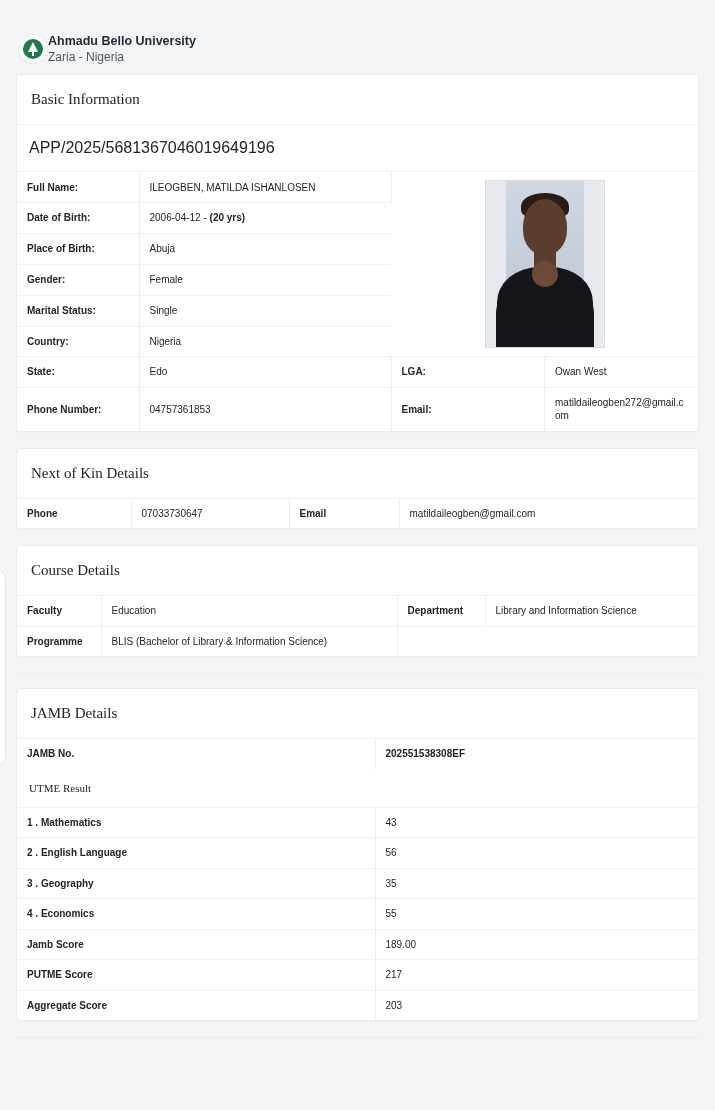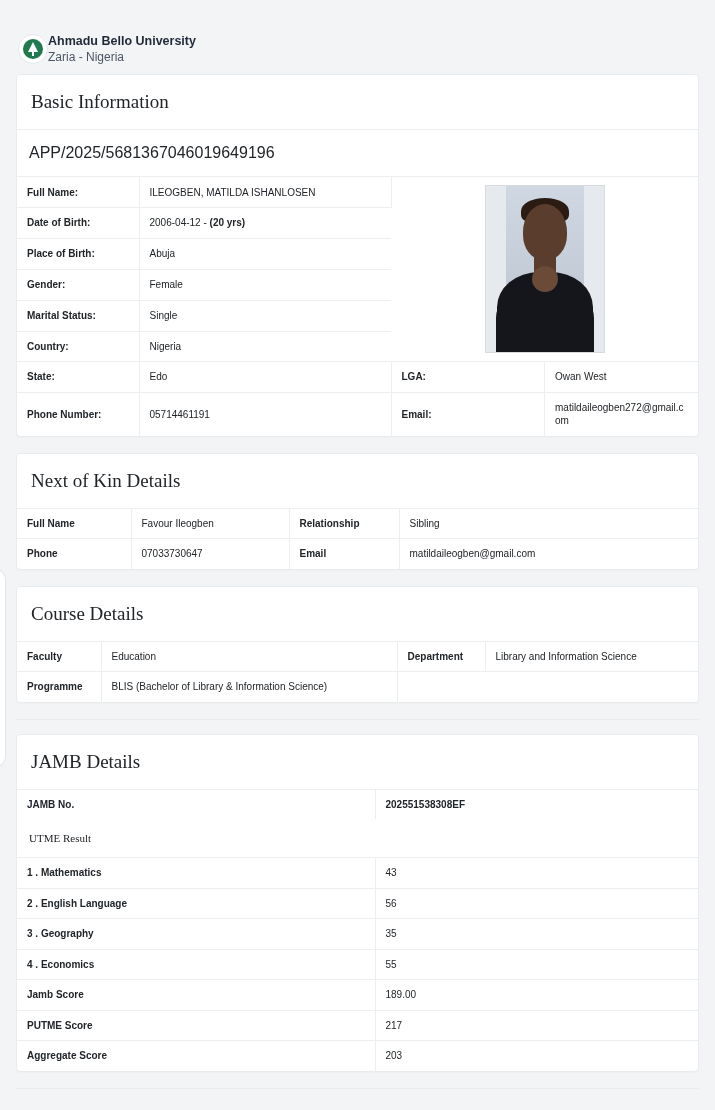--- a/index.html
+++ b/index.html
@@ -53,21 +53,21 @@
   .card {
     background: #ffffff;
     border: 1px solid #e9ecef;
     border-radius: 4px;
     margin: 0 16px 16px 16px;
     overflow: hidden;
     box-shadow: 0 1px 1px rgba(0,0,0,0.02);
   }
   .card-title {
     font-family: "Liberation Serif", serif;
-    font-size: 19px;
+    font-size: 15px;
     color: #212529;
     padding: 16px 14px 16px 14px;
     border-bottom: 1px solid #eceef0;
     font-weight: normal;
   }
   .sub-title {
     font-family: "Liberation Serif", serif;
     font-size: 11px;
     color: #212529;
     padding: 13px 12px;
@@ -258,38 +258,32 @@
         <td class="bi-val">Nigeria</td>
       </tr>
       <tr>
         <td class="bi-lbl">State:</td>
         <td class="bi-val">Edo</td>
         <td class="lbl" style="width:62px">LGA:</td>
         <td>Owan West</td>
       </tr>
       <tr>
         <td class="bi-lbl">Phone Number:</td>
-        <td class="bi-val">05714461191</td>
+        <td class="bi-val">04757361853</td>
         <td class="lbl" style="width:62px">Email:</td>
         <td>matildaileogben272@gmail.com</td>
       </tr>
     </tbody>
       </table>
   </div>
 
   <div class="card">
     <div class="card-title">Next of Kin Details</div>
     <table>
       <tbody>
-          <tr>
-        <td class="nok-lbl">Full Name</td>
-        <td class="nok-val">Favour Ileogben</td>
-        <td class="nok-lbl2">Relationship</td>
-        <td>Sibling</td>
-      </tr>
       <tr>
         <td class="nok-lbl">Phone</td>
         <td class="nok-val">07033730647</td>
         <td class="nok-lbl2">Email</td>
         <td>matildaileogben@gmail.com</td>
       </tr>
     </tbody>
       </table>
   </div>
 

